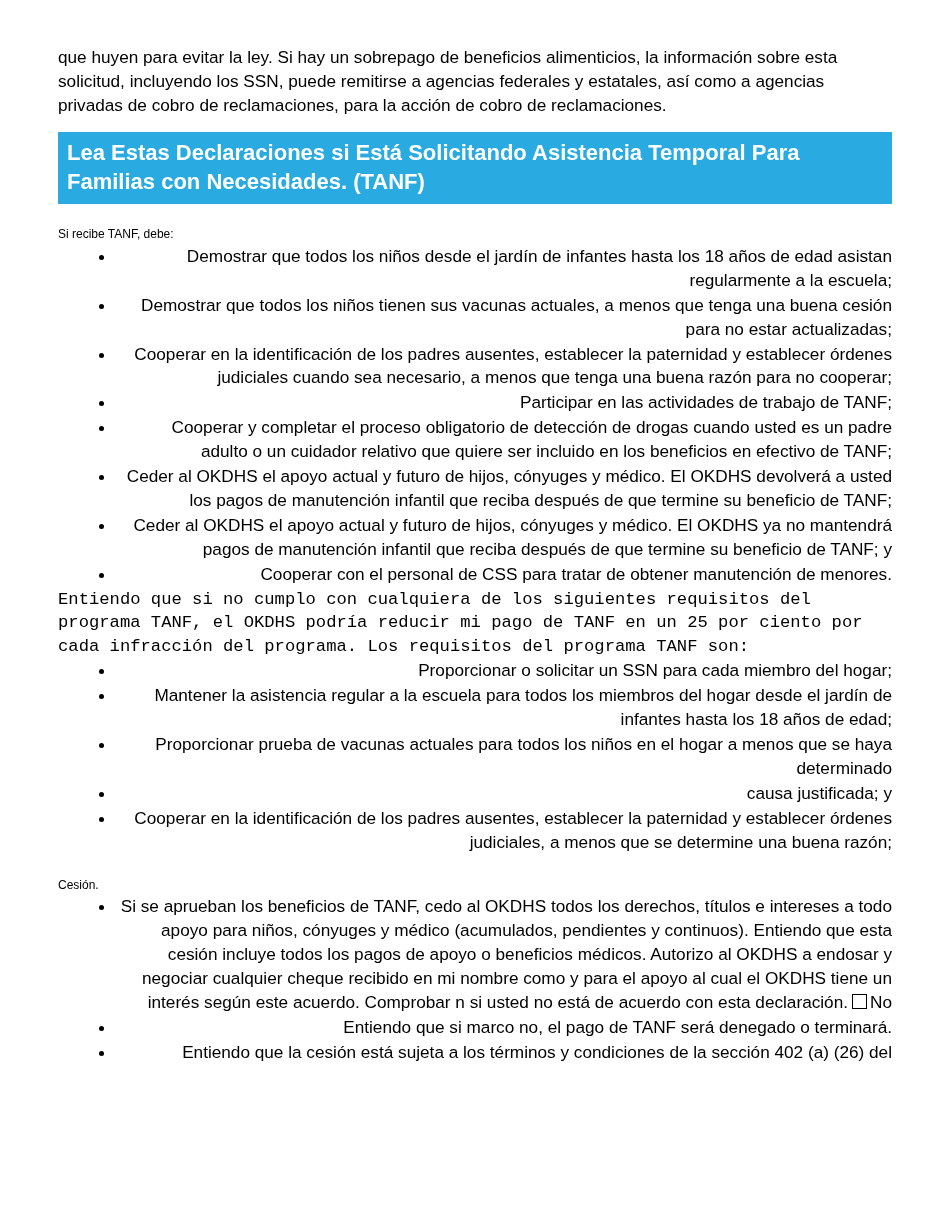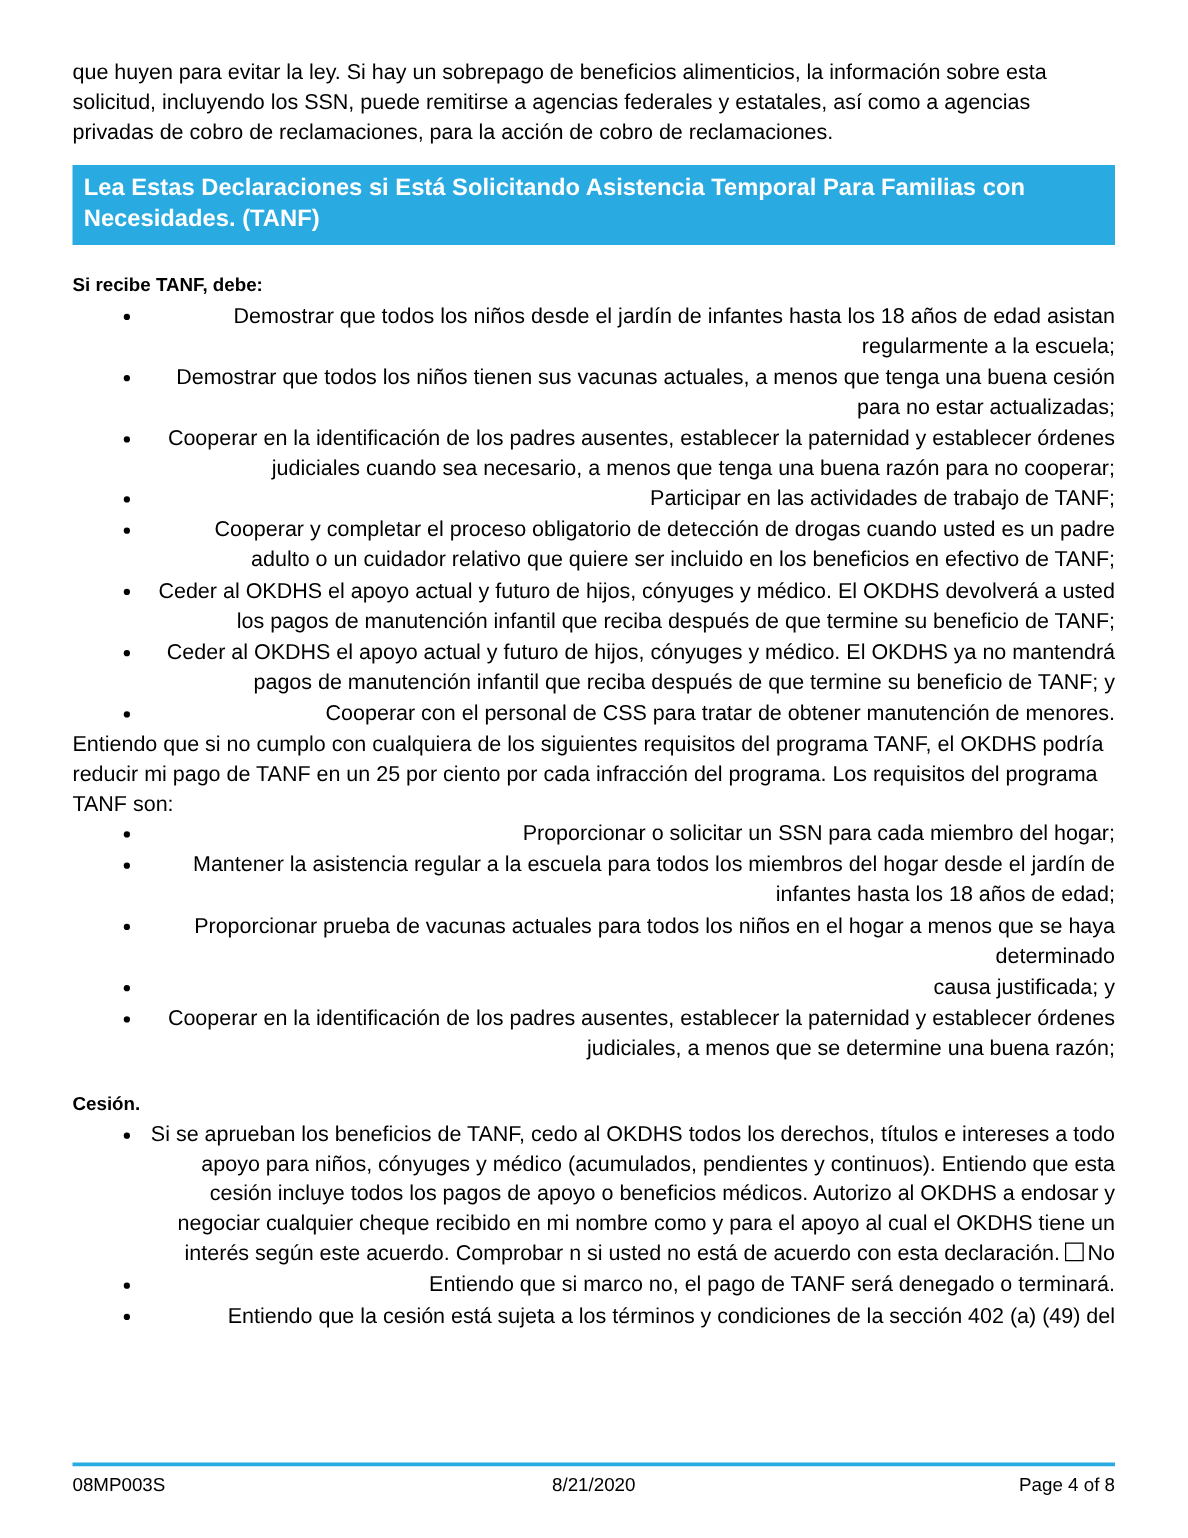--- a/index.html
+++ b/index.html
@@ -28,47 +28,48 @@
     line-height: 1.39;
     text-align: left;
   }
   .intro-para {
     margin-bottom: 18px;
   }
   .banner {
     background: #29ABE2;
     color: #ffffff;
     font-weight: bold;
-    font-size: 19px;
+    font-size: 22px;
     line-height: 1.35;
     padding: 6px 9px 7px 9px;
     margin: 14px 0 6px 0;
     box-sizing: border-box;
     width: 834px;
   }
   .bold-line {
-    font-weight: bold;
-    font-size: 15px;
+    font-weight: normal;
+    font-size: 12px;
     line-height: 1.4;
     margin: 22px 0 2px 0;
   }
   ul.bullets {
     margin: 0 0 0 0;
     padding-left: 58px;
     list-style-type: disc;
     text-align: right;
   }
   ul.bullets li {
     font-size: 17.2px;
     line-height: 1.39;
     margin: 0 0 1px 0;
     padding-left: 4px;
   }
   .para-block {
     margin: 2px 0 1px 0;
+    font-family: Liberation Mono, monospace;
   }
   .checkbox {
     display: inline-block;
     width: 13px;
     height: 13px;
     border: 1.4px solid #000;
     vertical-align: -1px;
     margin: 0 3px 0 4px;
     background: #fff;
   }
@@ -127,25 +128,17 @@
     <li>causa justificada; y</li>
     <li>Cooperar en la identificación de los padres ausentes, establecer la paternidad y establecer órdenes judiciales, a menos que se determine una buena razón;</li>
   </ul>
 
 
   <div class="bold-line">Cesión.</div>
 
   <ul class="bullets">
     <li><span>Si se aprueban los beneficios de TANF, cedo al OKDHS todos los derechos, títulos e intereses a todo apoyo para niños, cónyuges y médico (acumulados, pendientes y continuos). Entiendo que esta cesión incluye todos los pagos de apoyo o beneficios médicos. Autorizo al OKDHS a endosar y negociar cualquier cheque recibido en mi nombre como y para el apoyo al cual el OKDHS tiene un interés según este acuerdo. Comprobar n si usted no está de acuerdo con esta declaración.</span><span class="nowrap"><span class="checkbox"></span><span>No</span></span></li>
     <li>Entiendo que si marco no, el pago de TANF será denegado o terminará.</li>
-    <li>Entiendo que la cesión está sujeta a los términos y condiciones de la sección 402 (a) (49) del</li>
+    <li>Entiendo que la cesión está sujeta a los términos y condiciones de la sección 402 (a) (26) del</li>
   </ul>
 
-  <div class="footer">
-    <div class="footer-rule"></div>
-    <div class="footer-row">
-      <div class="footer-left">08MP003S</div>
-      <div class="footer-center">8/21/2020</div>
-      <div class="footer-right">Page 4 of 8</div>
-    </div>
-  </div>
 
 </div>
 
 </body></html>

